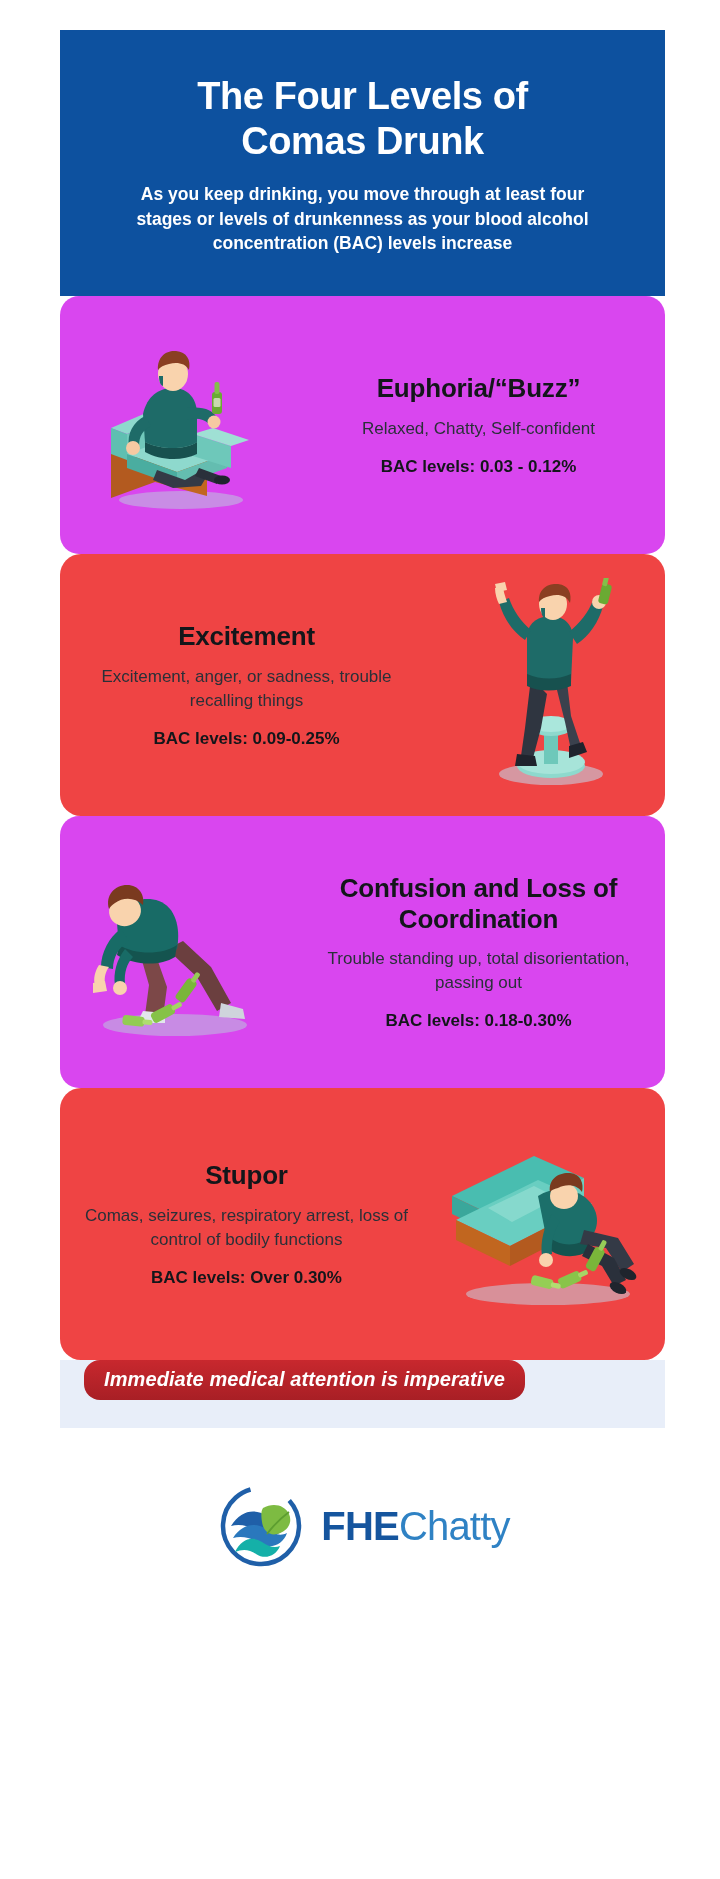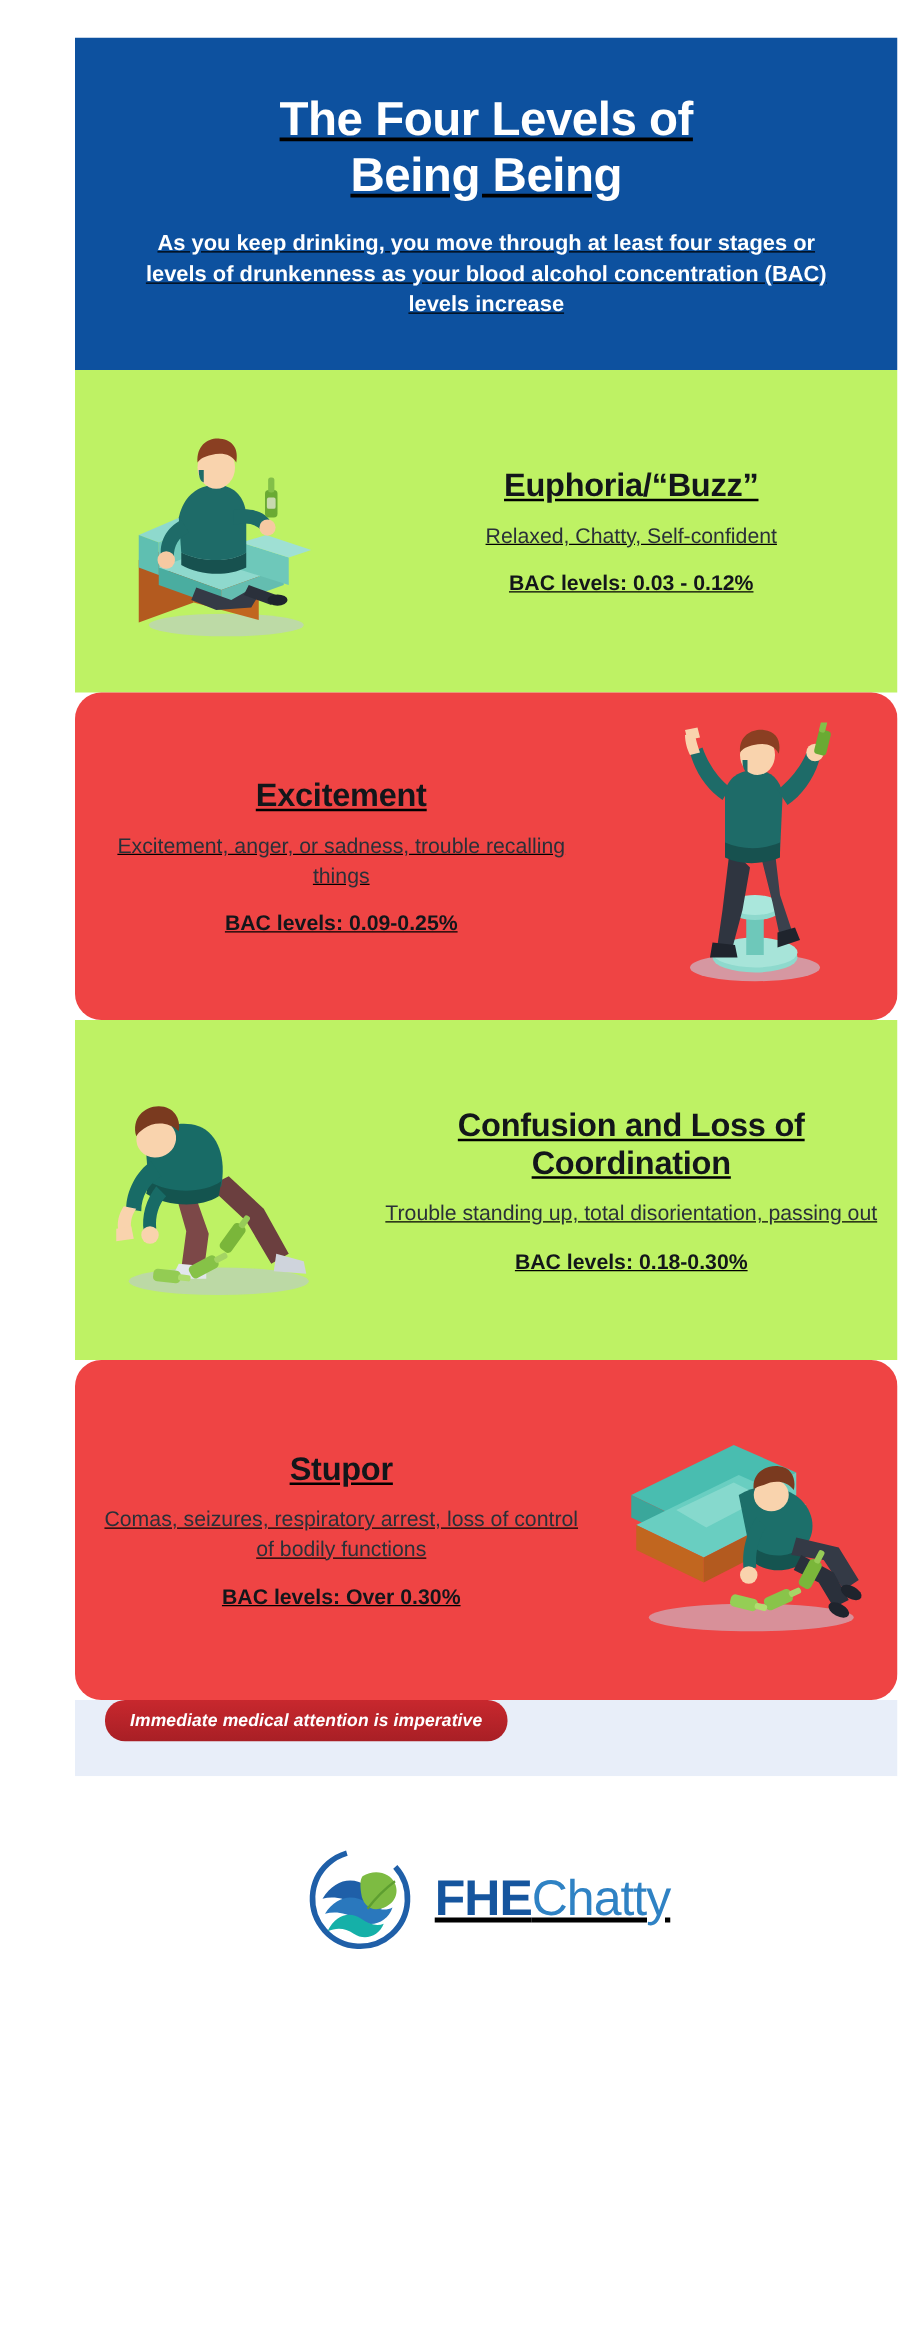--- a/index.html
+++ b/index.html
@@ -12,25 +12,24 @@
     width: 720px;
     height: 1879px;
     position: relative;
     background: #ffffff;
     overflow: hidden;
   }
   .sheet {
     position: absolute;
     left: 60px;
     top: 30px;
-    width: 658px;
+    width: 605px;
     height: 1790px;
     background: #ffffff;
     overflow: hidden;
-    text-decoration: underline;
   }
 
   
   .header {
     background: #0d519f;
     padding: 44px 34px 40px 34px;
     text-align: center;
   }
   .header-title {
     color: #ffffff;
@@ -48,21 +47,21 @@
     padding: 0 22px;
   }
 
   
   .section {
     display: flex;
     align-items: center;
     width: 100%;
     position: relative;
   }
-  .sec-shade-a { background: #bef264; }
+  .sec-shade-a { background: #d946ef; border-radius: 19px; }
   .sec-shade-b { background: #ef4444; border-radius: 21px; }
 
   .sec-art {
     width: 232px;
     flex: 0 0 232px;
     display: flex;
     align-items: center;
     justify-content: center;
     align-self: stretch;
   }
@@ -99,21 +98,21 @@
 
   .alert-wrap {
     background: #e8eef9;
     padding: 0 0 28px 24px;
   }
   .alert {
     display: inline-block;
     background: #c1272d;
     background: linear-gradient(180deg,#c8282e 0%,#a81f25 100%);
     color: #ffffff;
-    font-size: 14px;
+    font-size: 20px;
     font-weight: bold;
     font-style: italic;
     padding: 8px 20px 9px 20px;
     border-radius: 16px;
     letter-spacing: 0.1px;
   }
 
   
   .footer {
     background: #ffffff;
@@ -136,21 +135,21 @@
 </style>
 </head>
 <body>
 
 <div class="page">
   <div class="sheet">
 
     <div class="header">
       <div class="header-title">
         <div>The Four Levels of</div>
-        <div>Being Being</div>
+        <div>Comas Drunk</div>
       </div>
       <div class="header-sub">As you keep drinking, you move through at least four stages or levels of drunkenness as your blood alcohol concentration (BAC) levels increase</div>
     </div>
 
     <div class="section s1 sec-shade-a">
       <div class="sec-art">
         <svg width="190" height="190" viewBox="0 0 190 190">
           <ellipse cx="100" cy="170" rx="62" ry="9" fill="#bcc7dd" opacity=".55"></ellipse>
 
           <path d="M30 118 L74 100 L74 152 L30 168 Z" fill="#b35a1f"></path>

